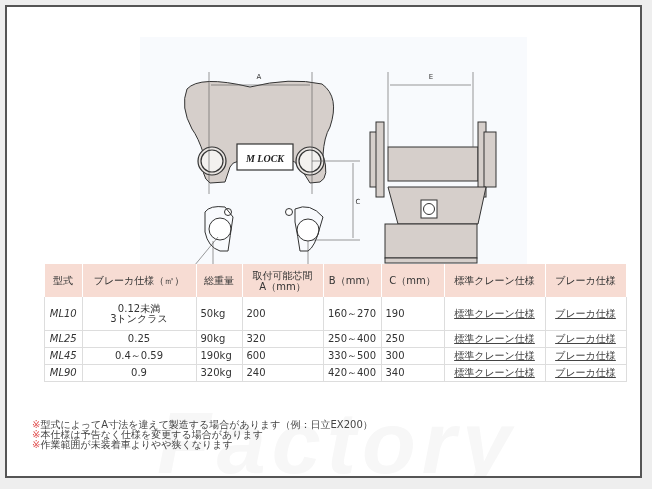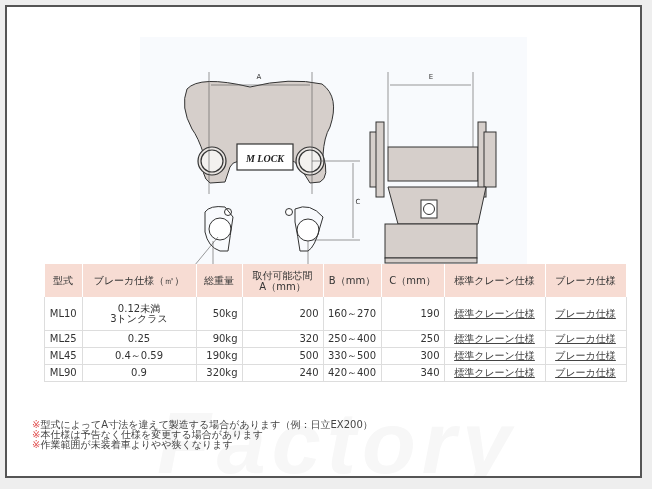--- a/index.html
+++ b/index.html
@@ -5,23 +5,23 @@
   html,body{margin:0;padding:0;}
   body{width:652px;height:489px;background:#eeeeee;position:relative;overflow:hidden;font-family:"DejaVu Sans","Liberation Sans",sans-serif;}
   .frame{position:absolute;left:5px;top:5px;width:637px;height:473px;background:#ffffff;border:2px solid #555555;box-sizing:border-box;overflow:hidden;}
   .diagram{position:absolute;left:133px;top:30px;width:387px;height:228px;background:#f8fafd;}
   .diagram svg{position:absolute;left:0;top:0;}
   .wm{position:absolute;left:150px;top:385px;font-size:88px;font-weight:bold;font-style:italic;color:#f7f7f7;letter-spacing:6px;font-family:"Liberation Sans",sans-serif;white-space:nowrap;}
   table.spec{position:absolute;left:37px;top:257px;border-collapse:collapse;font-size:10px;color:#333;}
   table.spec th{background:#f7dcd3;font-weight:normal;height:33px;padding:0 4px;border-right:1px solid #ffffff;text-align:center;line-height:11px;}
   table.spec td{height:16px;padding:0 4px;border-bottom:1px solid #dddddd;border-right:1px solid #dddddd;line-height:10px;}
   table.spec tr.tall td{height:33px;}
-  table.spec td:first-child{border-left:1px solid #dddddd;}
+  table.spec td:first-child{border-left:1px solid #dddddd;font-style:italic;}
   .c{text-align:center;}
-  .r{text-align:right;}
+  .r{text-align:left;}
   .lnk{color:#444;text-decoration:underline;}
   .notes{position:absolute;left:25px;top:413px;font-size:10px;color:#444;line-height:10px;}
   .notes .mark{color:#e05050;}
 </style>
 </head>
 <body>
 
 <div class="frame">
   <div class="wm">Factory</div>
 
@@ -121,21 +121,21 @@
         <td class="r">320</td>
         <td class="c">250～400</td>
         <td class="r">250</td>
         <td class="c"><a class="lnk">標準クレーン仕様</a></td>
         <td class="c"><a class="lnk">ブレーカ仕様</a></td>
       </tr>
       <tr>
         <td class="c">ML45</td>
         <td class="c">0.4～0.59</td>
         <td class="r">190kg</td>
-        <td class="r">500</td>
+        <td class="r">600</td>
         <td class="c">330～500</td>
         <td class="r">300</td>
         <td class="c"><a class="lnk">標準クレーン仕様</a></td>
         <td class="c"><a class="lnk">ブレーカ仕様</a></td>
       </tr>
       <tr>
         <td class="c">ML90</td>
         <td class="c">0.9</td>
         <td class="r">320kg</td>
         <td class="r">240</td>

